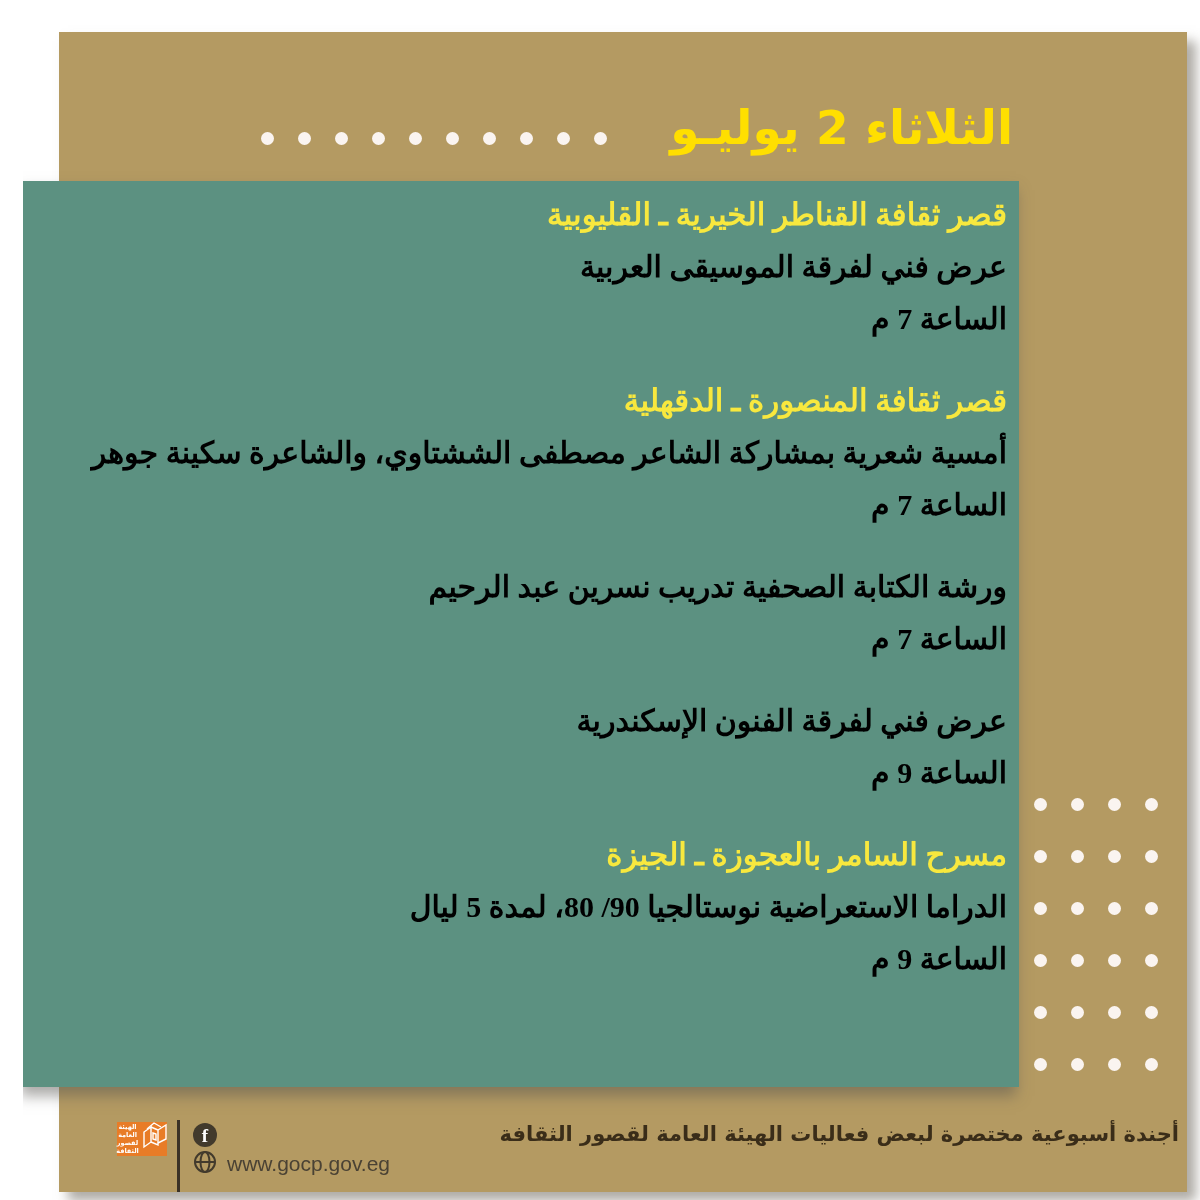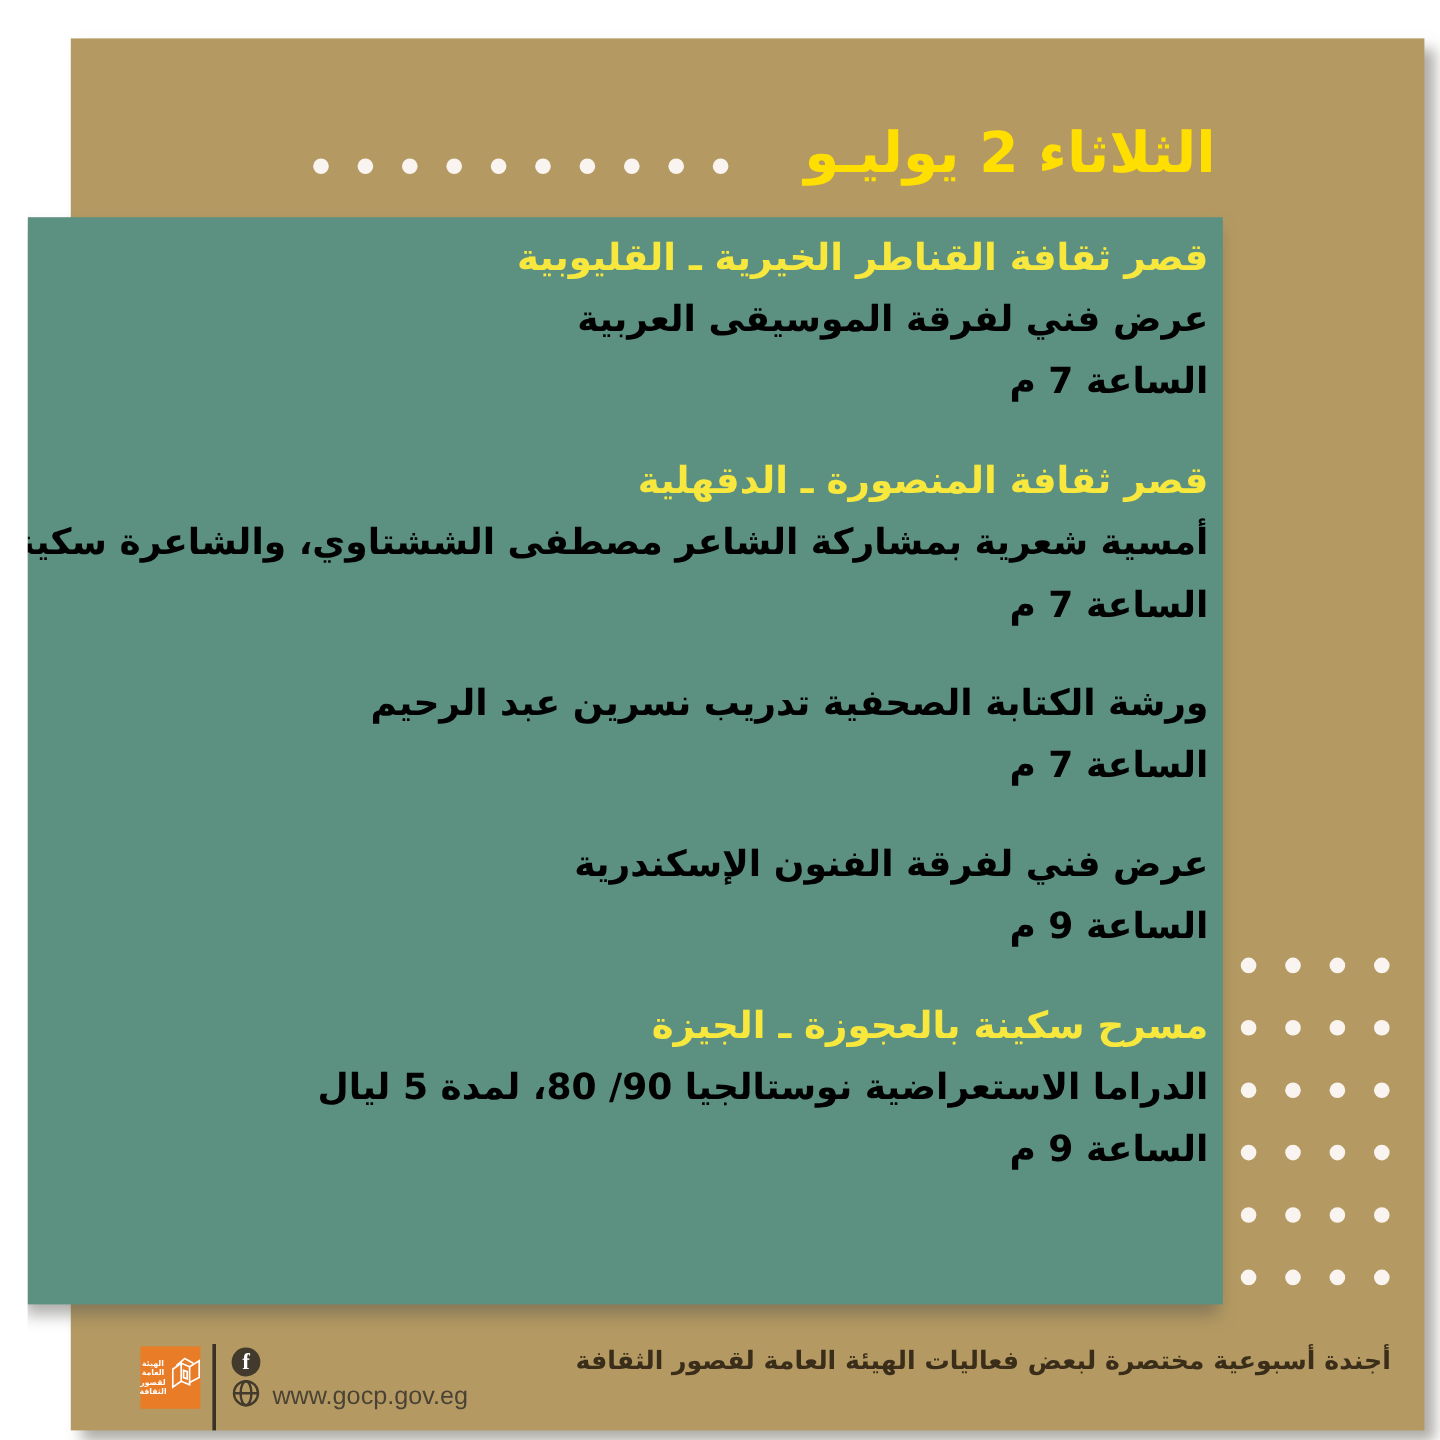--- a/index.html
+++ b/index.html
@@ -13,46 +13,46 @@
 
   
   .title { position:absolute; top:100px; right:210px; direction:rtl;
            font-size:47px; font-weight:bold; color:#ffdf00; white-space:nowrap; }
   .title-dots { position:absolute; left:238px; top:132px; display:flex; gap:24px; }
   .dot { width:13px; height:13px; border-radius:50%; background:#faf4f0; }
 
   
   .green { position:absolute; left:0; top:181px; width:996px; height:906px;
            background:#5c9181; box-shadow:-3px 9px 13px rgba(88,86,82,.5);
-           padding:8px 12px 0 8px; direction:rtl; text-align:right; overflow:hidden; }
+           padding:8px 12px 0 8px; direction:rtl; text-align:right; overflow:hidden;font-family:Liberation Serif, serif; }
   .event { margin-bottom:30px; }
   .event div { line-height:52px; white-space:nowrap; font-weight:bold; }
   .venue { font-size:31px; color:#f8e83e; }
   .desc, .time { font-size:30px; color:#000000; }
 
   
   .dots-grid { position:absolute; left:1011px; top:798px; display:grid;
                grid-template-columns:repeat(4,13px); grid-auto-rows:13px;
                column-gap:24px; row-gap:39px; }
 
   
-  .logo { position:absolute; left:94px; top:1122px; width:50px; height:52px;
+  .logo { position:absolute; left:94px; top:1122px; width:50px; height:34px;
           background:#e87c27; display:flex; flex-direction:row; align-items:center;
           justify-content:center; gap:3px; padding:3px; }
   .logo-text { display:flex; flex-direction:column; color:#ffffff; font-size:6.5px;
                line-height:8px; font-weight:bold; text-align:center; direction:rtl; }
   .divider { position:absolute; left:154px; top:1120px; width:3px; height:72px; background:#3a3126; }
   .social { position:absolute; left:170px; top:1120px; font-family:"Liberation Sans", sans-serif; }
   .social-row { display:flex; align-items:center; gap:10px; height:29px; color:#4a4234; }
   .social-row .label { font-size:21px; }
   .fb-circle { width:24px; height:24px; border-radius:50%; background:#423a2c; color:#ffffff;
                display:flex; align-items:flex-end; justify-content:center;
                font-family:"Liberation Serif", serif; font-weight:bold; font-size:19px;
                line-height:22px; overflow:hidden; }
-  .footer-ar { position:absolute; right:64px; top:1118px; direction:rtl; text-align:center;
+  .footer-ar { position:absolute; right:44px; top:1118px; direction:rtl; text-align:center;
                color:#3a2d19; }
   .footer-ar .tagline { font-size:21px; font-weight:bold; line-height:33px; white-space:nowrap; }
   .footer-ar .period  { font-size:23px; font-weight:bold; line-height:34px; white-space:nowrap; }
 </style>
 </head>
 <body>
 
 <div class="page">
 
   <div class="tan"></div>
@@ -90,21 +90,21 @@
       <div class="desc">ورشة الكتابة الصحفية تدريب نسرين عبد الرحيم</div>
       <div class="time">الساعة 7 م</div>
     </div>
 
     <div class="event">
       <div class="desc">عرض فني لفرقة الفنون الإسكندرية</div>
       <div class="time">الساعة 9 م</div>
     </div>
 
     <div class="event">
-      <div class="venue">مسرح سكينة بالعجوزة ـ الجيزة</div>
+      <div class="venue">مسرح السامر بالعجوزة ـ الجيزة</div>
       <div class="desc">الدراما الاستعراضية نوستالجيا 90/ 80، لمدة 5 ليال</div>
       <div class="time">الساعة 9 م</div>
     </div>
 
   </div>
 
   <div class="dots-grid">
     <span class="dot"></span>
       <span class="dot"></span>
       <span class="dot"></span>

